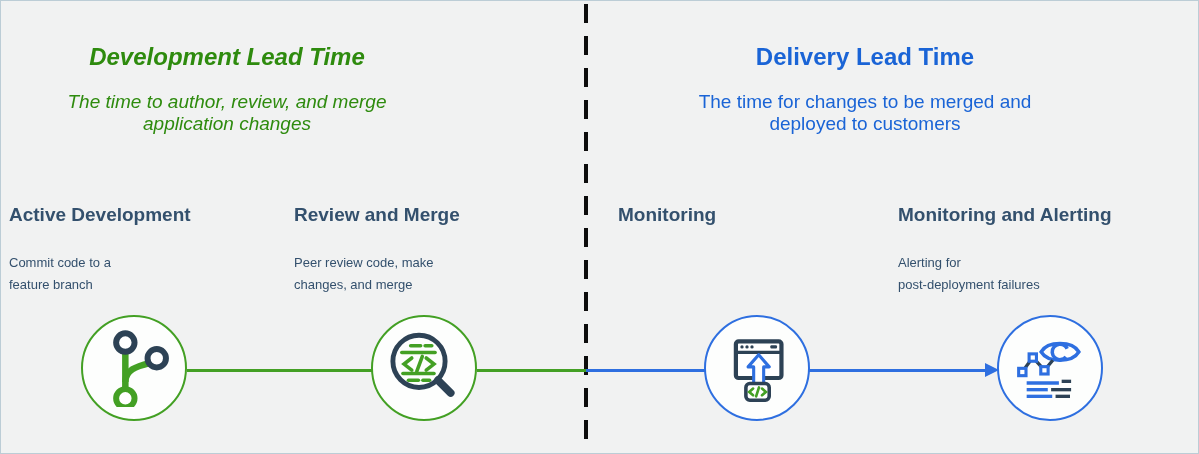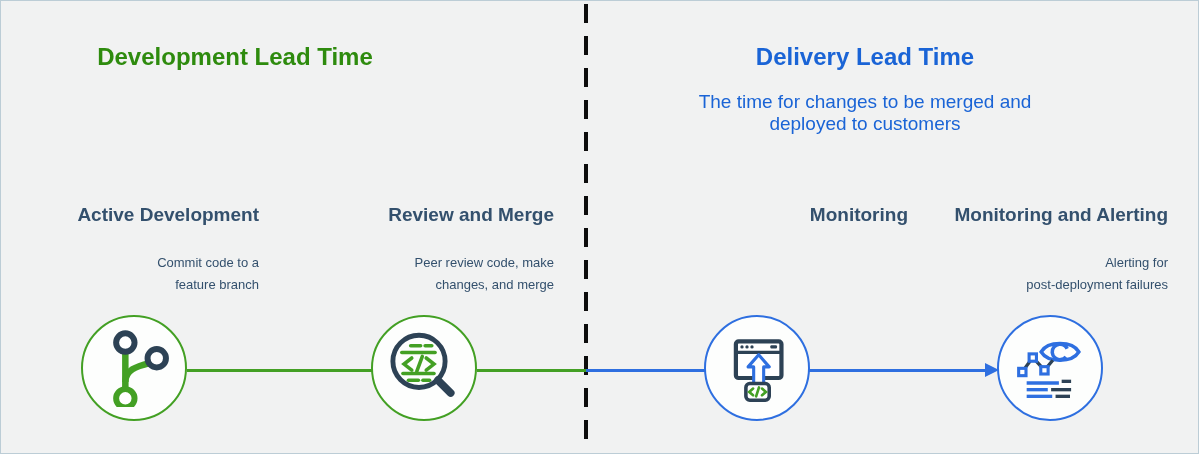--- a/index.html
+++ b/index.html
@@ -6,29 +6,29 @@
   .canvas{
     position:relative;
     width:1197px;height:452px;
     border:1px solid #bccdd6;
     background:#f1f2f2;
     font-family:"Liberation Sans", sans-serif;
     overflow:hidden;
   }
   
   .header{position:absolute;top:42px;width:400px;text-align:center;}
-  .header-left{left:34px;}
+  .header-left{left:26px;font-style:italic;}
   .header-right{left:664px;}
   .header h1{margin:0;font-size:24px;line-height:28px;font-weight:bold;}
   .header .subtitle{margin-top:20px;font-size:19px;line-height:22px;white-space:pre-line;}
   .header-left h1,.header-left .subtitle{color:#2e8b0e;}
   .header-right h1,.header-right .subtitle{color:#1a64d6;text-align:center;}
 
   
-  .stage{position:absolute;top:203px;text-align:right;color:#33506d;}
+  .stage{position:absolute;top:203px;text-align:left;color:#33506d;}
   .stage .stage-title{font-size:19px;line-height:22px;font-weight:bold;}
   .stage .stage-desc{margin-top:26px;font-size:13px;line-height:22px;white-space:pre-line;}
   .stage-1{left:8px;width:250px;}
   .stage-2{left:293px;width:260px;}
   .stage-3{left:617px;width:290px;}
   .stage-4{left:897px;width:270px;}
 
   
   .divider{
     position:absolute;left:583px;top:3px;bottom:4px;width:4px;
@@ -62,20 +62,22 @@
   .node-4{left:996px;}
   .node svg{display:block;}
 </style>
 </head>
 <body>
 
 <div class="canvas">
 
   <div class="header header-left">
     <h1>Development Lead Time</h1>
+    <div class="subtitle">The time to author, review, and merge
+application changes</div>
   </div>
   <div class="header header-right">
     <h1>Delivery Lead Time</h1>
     <div class="subtitle">The time for changes to be merged and
 deployed to customers</div>
   </div>
 
   <div class="divider"></div>
 
   <div class="stage stage-1">

